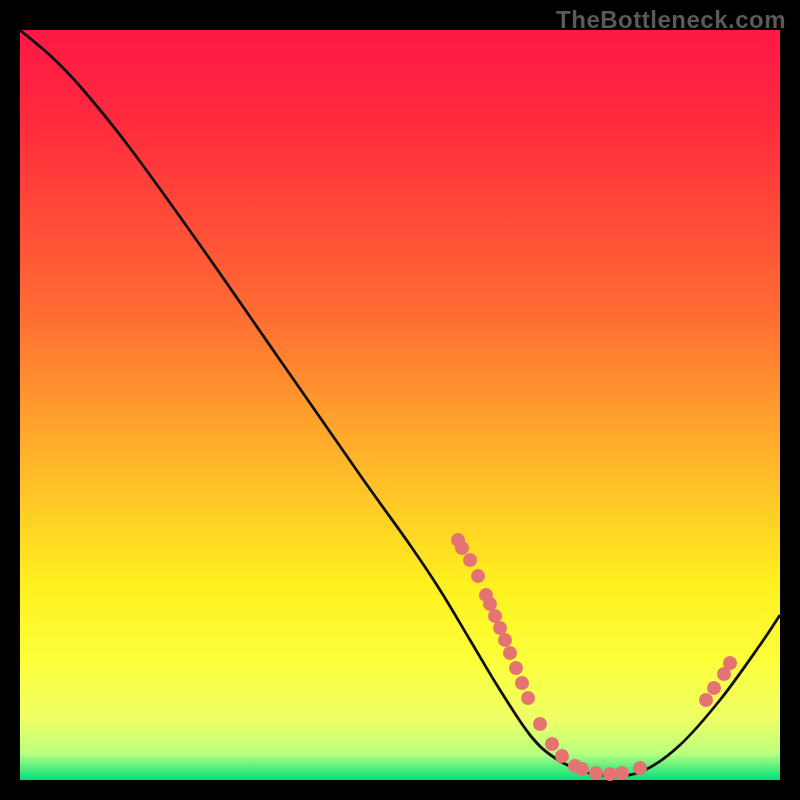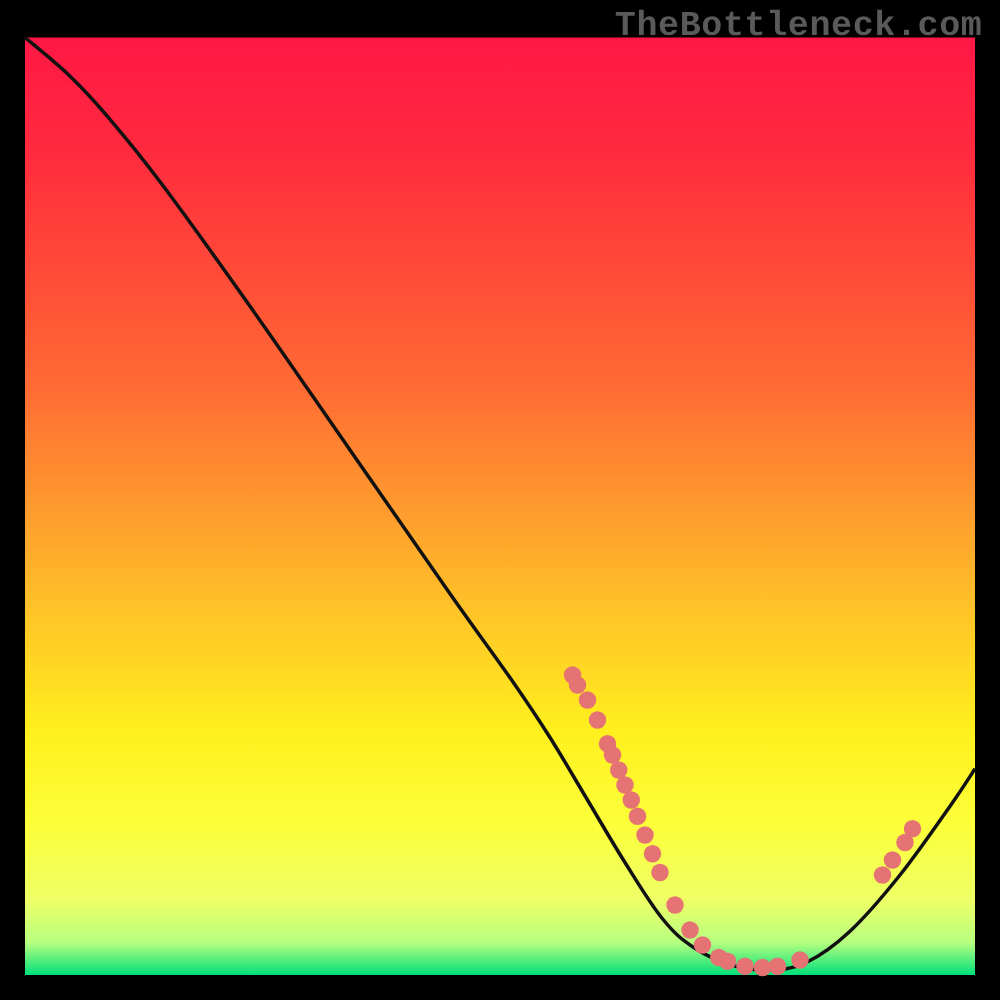--- a/index.html
+++ b/index.html
@@ -13,22 +13,22 @@
   .container {
     position: relative;
     width: 800px;
     height: 800px;
     background: #000;
   }
   .watermark {
     position: absolute;
     top: 6px;
     right: 14px;
-    font-family: Liberation Mono, monospace;
-    font-size: 28px;
+    font-family: Liberation Sans, sans-serif;
+    font-size: 24px;
     font-weight: bold;
     color: #5a5a5a;
     letter-spacing: 0.5px;
     z-index: 3;
   }
 </style>
 </head>
 <body>
 
 <div class="container">

